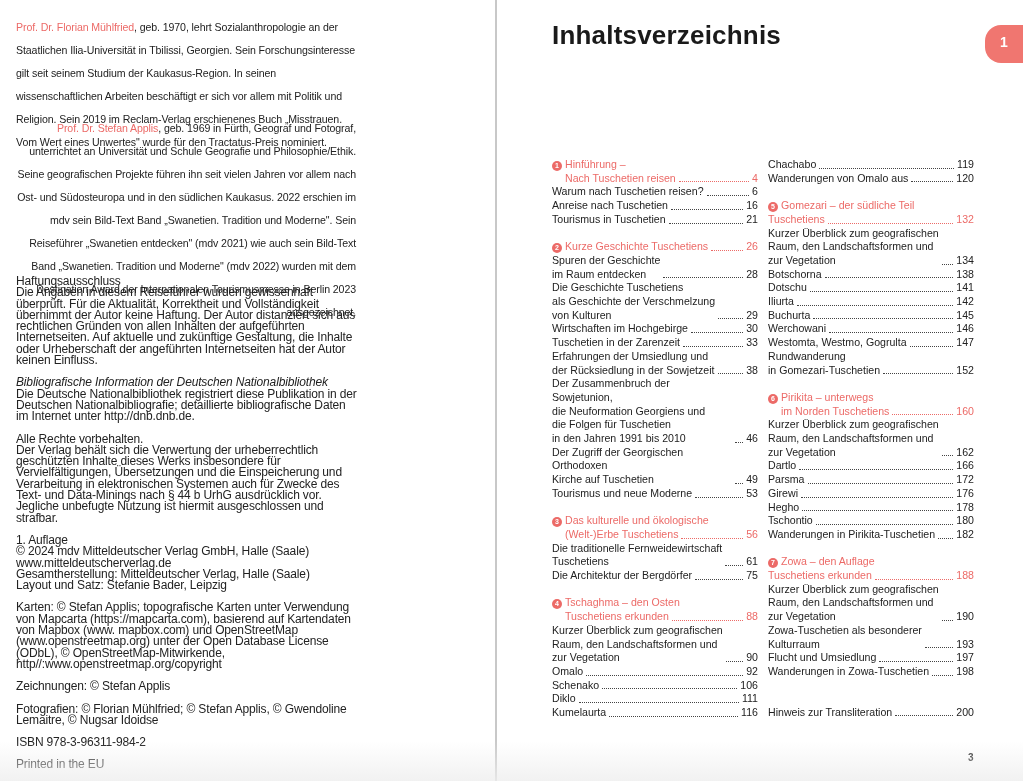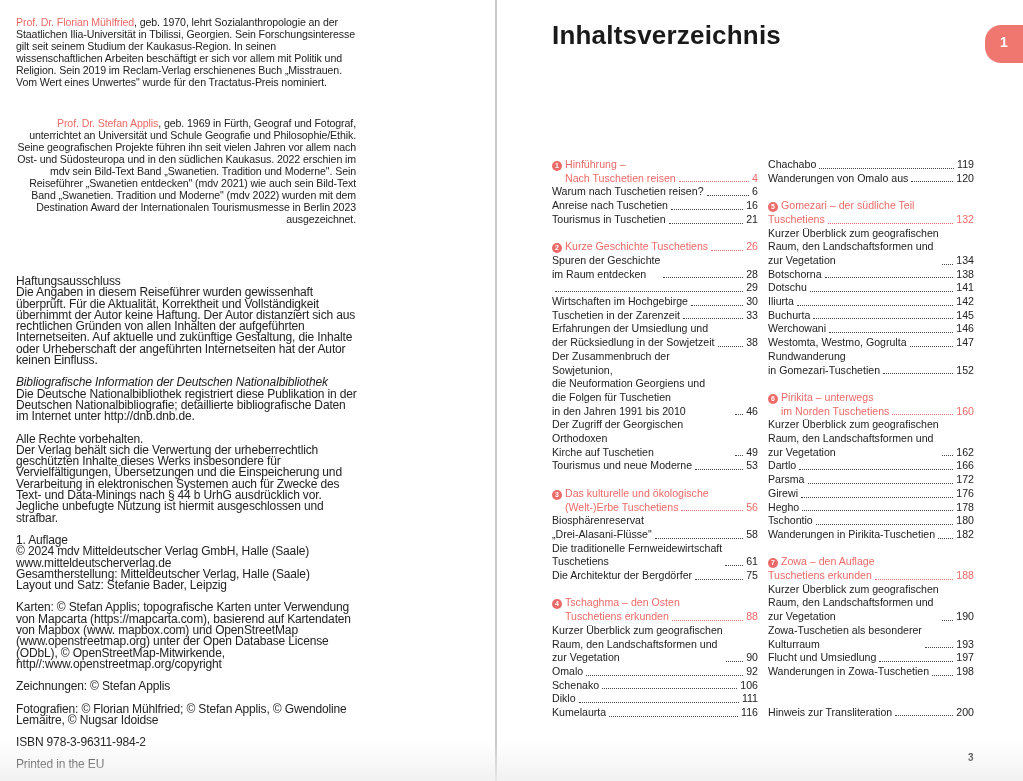--- a/index.html
+++ b/index.html
@@ -9,21 +9,21 @@
     font-family: "Liberation Sans", "DejaVu Sans", sans-serif;
     color: #222;
   }
   .spread { position: absolute; left: 0; top: 0; width: 1023px; height: 781px; }
   .page-left { position: absolute; left: 0; top: 0; width: 495px; height: 781px; background: #fff; }
   .page-right { position: absolute; left: 497px; top: 0; width: 526px; height: 781px; background: #fff; }
   .gutter { position: absolute; left: 495px; top: 0; width: 2px; height: 781px; background: #c8c8c8; }
   .bottom-shade { position: absolute; left: 0; bottom: 0; width: 1023px; height: 40px;
     background: linear-gradient(to bottom, rgba(240,240,240,0), rgba(238,238,238,0.8)); pointer-events:none; }
 
-  .bio { position: absolute; left: 16px; width: 340px; font-size: 10.6px; line-height: 12px; color: #222; letter-spacing: -0.1px; }
+  .bio { position: absolute; left: 16px; width: 340px; font-size: 10.6px; line-height: 23px; color: #222; letter-spacing: -0.1px; }
   .bio .name { color: #ec6a67; }
   .bio1 { top: 16px; }
   .bio2 { top: 117px; text-align: right; }
 
   .imprint { position: absolute; left: 16px; top: 276px; width: 345px; font-size: 12px; line-height: 11.3px; color: #222; letter-spacing: -0.15px; }
   .imprint p { margin: 0 0 11px 0; }
   .imprint .it { font-style: italic; }
 
   .toc-title { position: absolute; left: 552px; top: 20px; font-size: 26px; font-weight: bold; color: #1a1a1a; letter-spacing: 0.2px; }
   .chapter-tab { position: absolute; left: 985px; top: 25px; width: 48px; height: 38px; background: #f07670; border-radius: 16px 0 0 16px; }
@@ -125,20 +125,23 @@
           <span class="pg">26</span>
         </div>
       </div>
       <div class="entry">
         <span class="t">Spuren der Geschichte
 im Raum entdecken</span>
         <span class="dots"></span>
         <span class="pg">28</span>
       </div>
       <div class="entry">
+        <span class="t">Die Geschichte Tuschetiens
+als Geschichte der Verschmelzung
+von Kulturen</span>
         <span class="dots"></span>
         <span class="pg">29</span>
       </div>
       <div class="entry">
         <span class="t">Wirtschaften im Hochgebirge</span>
         <span class="dots"></span>
         <span class="pg">30</span>
       </div>
       <div class="entry">
         <span class="t">Tuschetien in der Zarenzeit</span>
@@ -173,26 +176,20 @@
       <div class="gap"></div>
       <div>
         <div class="chap-head"><span class="num">3</span><span>Das kulturelle und ökologische</span></div>
         <div class="entry chapter chap-cont">
           <span class="t">(Welt-)Erbe Tuschetiens</span>
           <span class="dots"></span>
           <span class="pg">56</span>
         </div>
       </div>
       <div class="entry">
-        <span class="t">Biosphärenreservat
-„Drei-Alasani-Flüsse"</span>
-        <span class="dots"></span>
-        <span class="pg">58</span>
-      </div>
-      <div class="entry">
         <span class="t">Die traditionelle Fernweidewirtschaft
 Tuschetiens</span>
         <span class="dots"></span>
         <span class="pg">61</span>
       </div>
       <div class="entry">
         <span class="t">Die Architektur der Bergdörfer</span>
         <span class="dots"></span>
         <span class="pg">75</span>
       </div>

